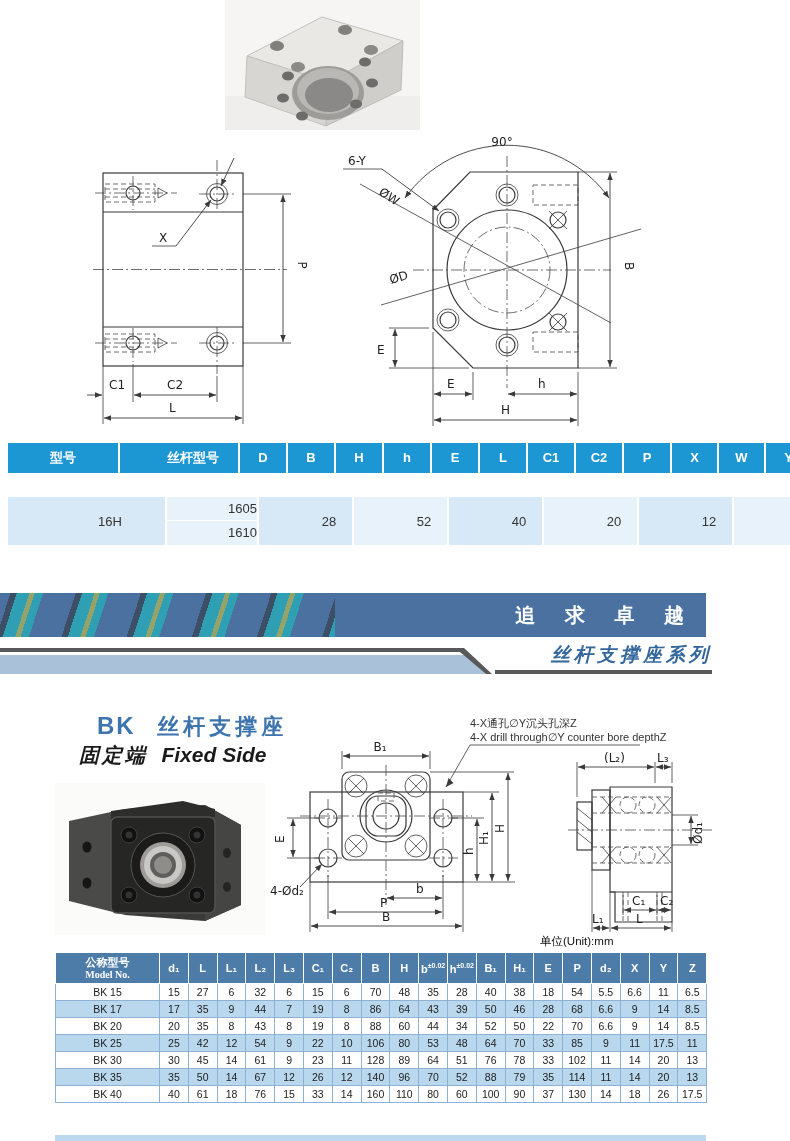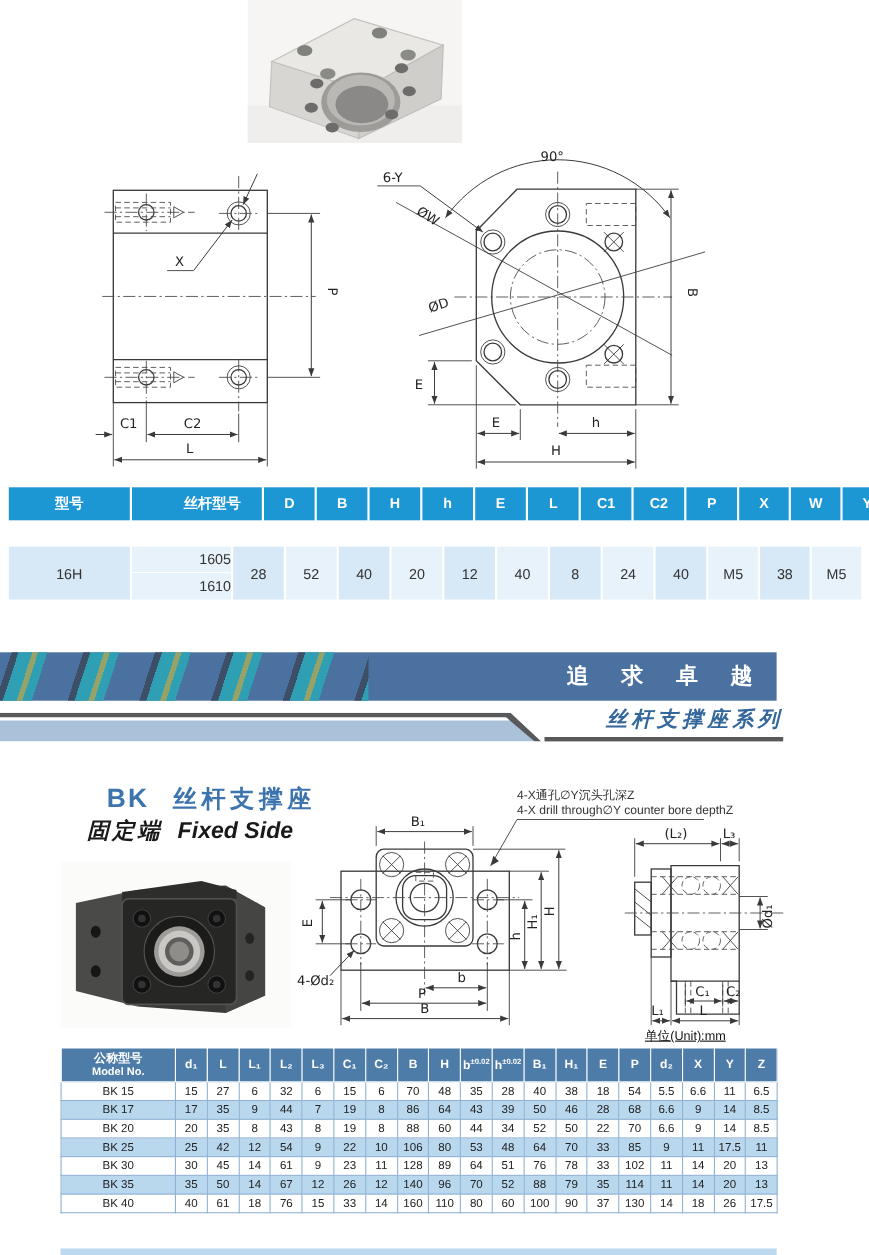--- a/index.html
+++ b/index.html
@@ -14,21 +14,21 @@
   .thin{stroke:#3a3a3a;stroke-width:0.8;fill:none;}
   .cline{stroke:#4a4a4a;stroke-width:0.8;fill:none;stroke-dasharray:11 3 2 3;}
   .hid{stroke:#4a4a4a;stroke-width:0.8;fill:none;stroke-dasharray:5 3;}
 
   
   .t1-head{position:absolute;left:8px;top:443px;width:777px;height:30px;display:flex;}
   .t1-hcell{background:#1d96d4;color:#fff;font-size:13px;font-weight:bold;height:30px;
             line-height:30px;text-align:center;margin-right:2px;flex:none;}
   .t1-bodyrow{position:absolute;left:8px;top:497px;width:777px;height:48px;display:flex;}
   .t1-col{height:48px;margin-right:2px;flex:none;font-size:13px;color:#333;}
-  .t1-center{display:flex;align-items:center;justify-content:center;}
+  .t1-center{display:flex;align-items:center;justify-content:center;padding-left:47px;}
   .t1-sub{height:23px;line-height:23px;text-align:right;}
   .t1-sub-top{border-bottom:1.5px solid #ffffff;}
 
   
   .band{position:absolute;left:0;top:593px;width:706px;height:44px;background:#4a71a0;}
   .band-stripes{position:absolute;left:0;top:0;width:335px;height:44px;
       background:repeating-linear-gradient(108deg,
         rgba(0,0,0,0) 0 10px,#3d4f66 10px 16px,#2f9fb4 16px 28px,
         #95a369 28px 33px,#2f9fb4 33px 41px,rgba(0,0,0,0) 41px 62px);}
   .slogan{position:absolute;right:10px;top:0;height:44px;line-height:44px;color:#fff;
@@ -41,30 +41,30 @@
   .bk-title{position:absolute;left:55px;top:712px;margin-left:24px;}
   .bk-line1{padding-left:18px;height:27px;}
   .bk-code{color:#3d74ad;font-size:24px;font-weight:bold;letter-spacing:2px;}
   .bk-cn{color:#3d74ad;font-size:22px;font-weight:bold;letter-spacing:4px;margin-left:17px;}
   .bk-line2{height:26px;margin-top:3px;font-style:italic;}
   .bk-side-cn{color:#1a1a1a;font-size:20px;font-weight:bold;letter-spacing:3px;}
   .bk-side-en{color:#1a1a1a;font-size:21px;font-weight:bold;margin-left:9px;}
 
   .note{position:absolute;left:470px;top:716px;font-size:11px;color:#333;line-height:14px;}
 
-  .unit{position:absolute;left:540px;top:934px;width:166px;text-align:center;
-        font-size:11.5px;color:#111;text-decoration:underline;}
+  .unit{position:absolute;left:540px;top:934px;width:166px;text-align:left;
+        font-size:11.5px;color:#111;}
 
   
   #table2{position:absolute;left:55px;top:952px;width:651px;border-collapse:collapse;table-layout:fixed;}
   #table2 th{background:#4d7ca8;color:#fff;font-size:11px;font-weight:bold;border:1.5px solid #fff;
              height:30px;padding:0;text-align:center;vertical-align:middle;}
   #table2 th sup{font-size:7px;}
   #table2 th .h1{font-size:11px;line-height:13px;}
-  #table2 th .h2{font-size:10px;line-height:12px;font-weight:bold;}
+  #table2 th .h2{font-size:10px;line-height:12px;font-weight:bold;font-family:Liberation Serif, serif;}
   #table2 td{border:1px solid #8fb2d4;text-align:center;font-size:10.5px;height:16px;
              padding:0;color:#222;background:#fff;}
   #table2 tr.alt td{background:#b9d8ee;}
   .t2-bottom{position:absolute;left:55px;top:1135px;width:651px;height:6px;background:#bcd9ef;}
 </style>
 </head>
 <body>
 
 <div class="page">
 

